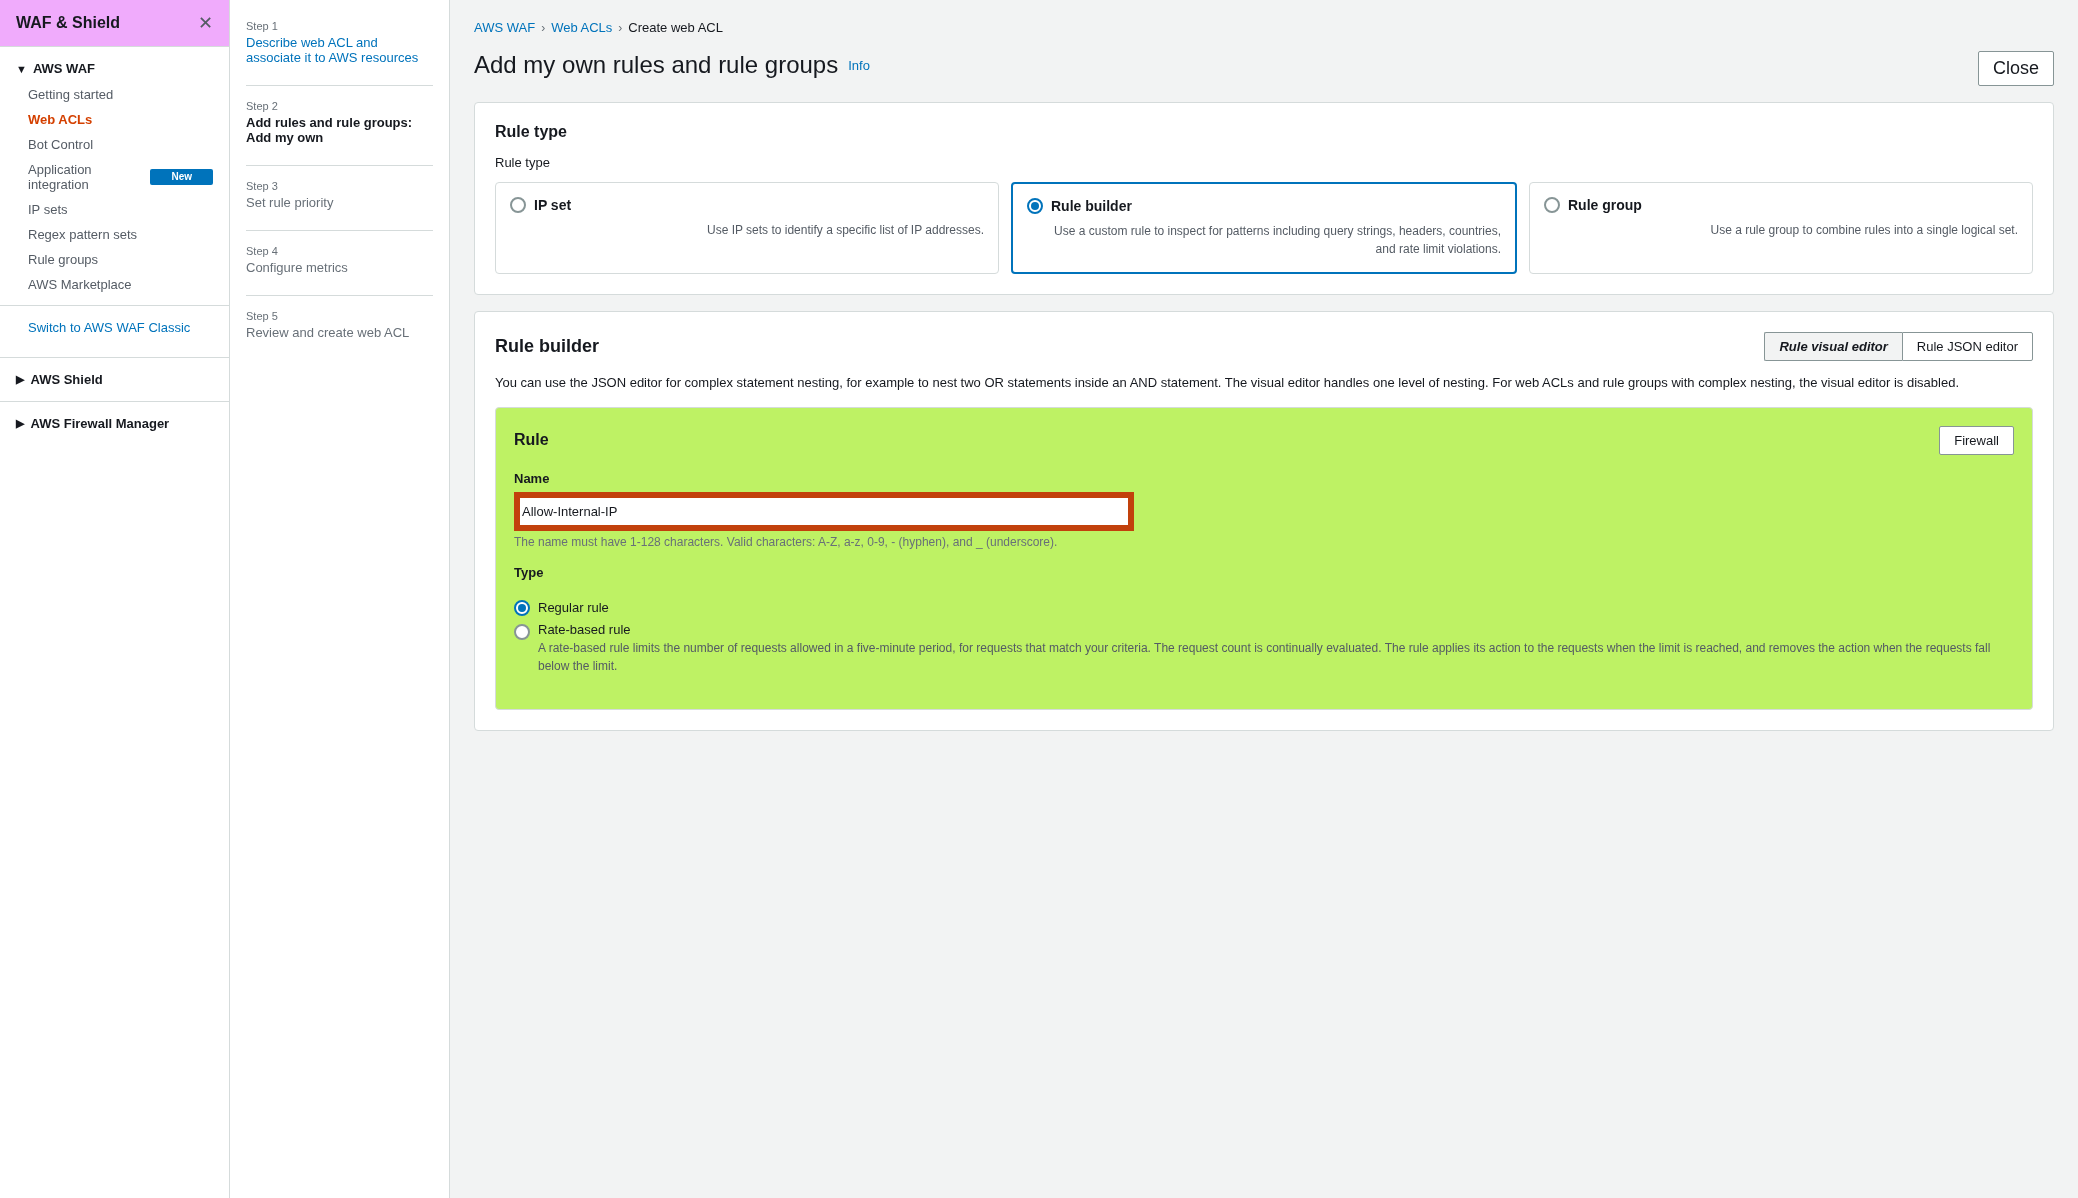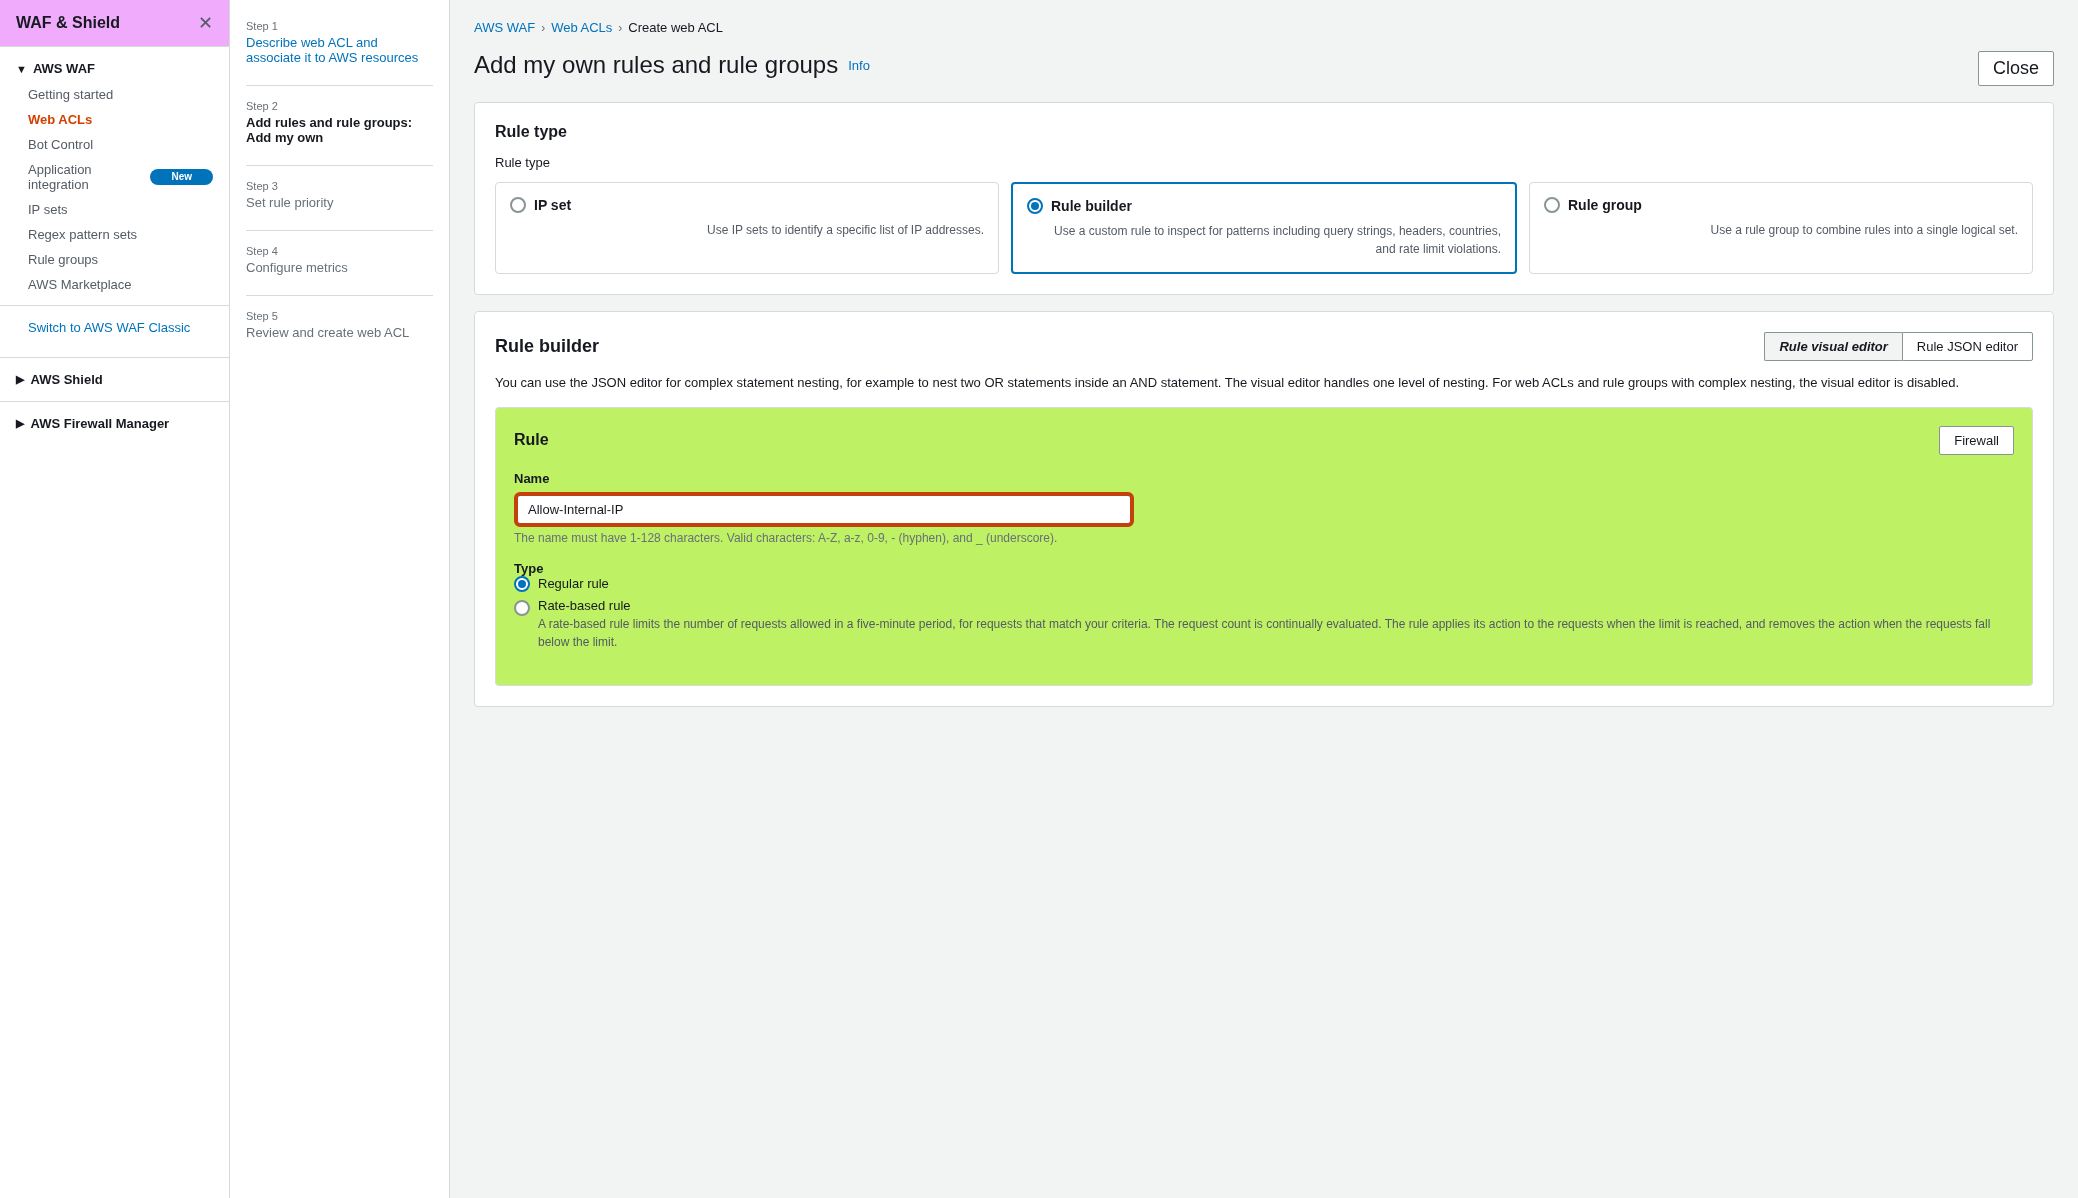--- a/index.html
+++ b/index.html
@@ -64,21 +64,21 @@
     .sidebar-item.active {
       color: #d44000;
       font-weight: 700;
     }
     .new-badge {
       background: #0073bb;
       color: #fff;
       font-size: 10px;
       font-weight: 700;
       padding: 1px 21px;
-      border-radius: 8px;
+      border-radius: 2px;
       line-height: 1.4;
     }
     .sidebar-divider {
       height: 1px;
       background: #d5dbdb;
       margin: 8px 0;
     }
     .sidebar-link {
       padding: 6px 16px 6px 28px;
       font-size: 13px;
@@ -354,41 +354,41 @@
 
     .form-label {
       font-size: 13px;
       font-weight: 700;
       color: #16191f;
       margin-bottom: 6px;
       display: block;
     }
     .form-input {
       width: 100%;
-      padding: 6px 10px;
-      border: 4px solid #c2410c;
-      border-radius: 6px;
+      padding: 6px 2px;
+      border: 6px solid #c2410c;
+      border-radius: 0;
       font-size: 13px;
       color: #16191f;
       outline: none;
       background: #fff;
     }
     .form-hint {
       font-size: 12px;
       color: #687078;
       margin-top: 4px;
     }
     .form-group {
       margin-bottom: 16px;
     }
     .type-label {
       font-size: 13px;
       font-weight: 700;
       color: #16191f;
-      margin-bottom: 0;
+      margin-bottom: 20px;
       display: block;
     }
     .radio-option {
       display: flex;
       align-items: flex-start;
       gap: 8px;
       margin-bottom: 6px;
     }
     .radio-option-text {
       font-size: 13px;

